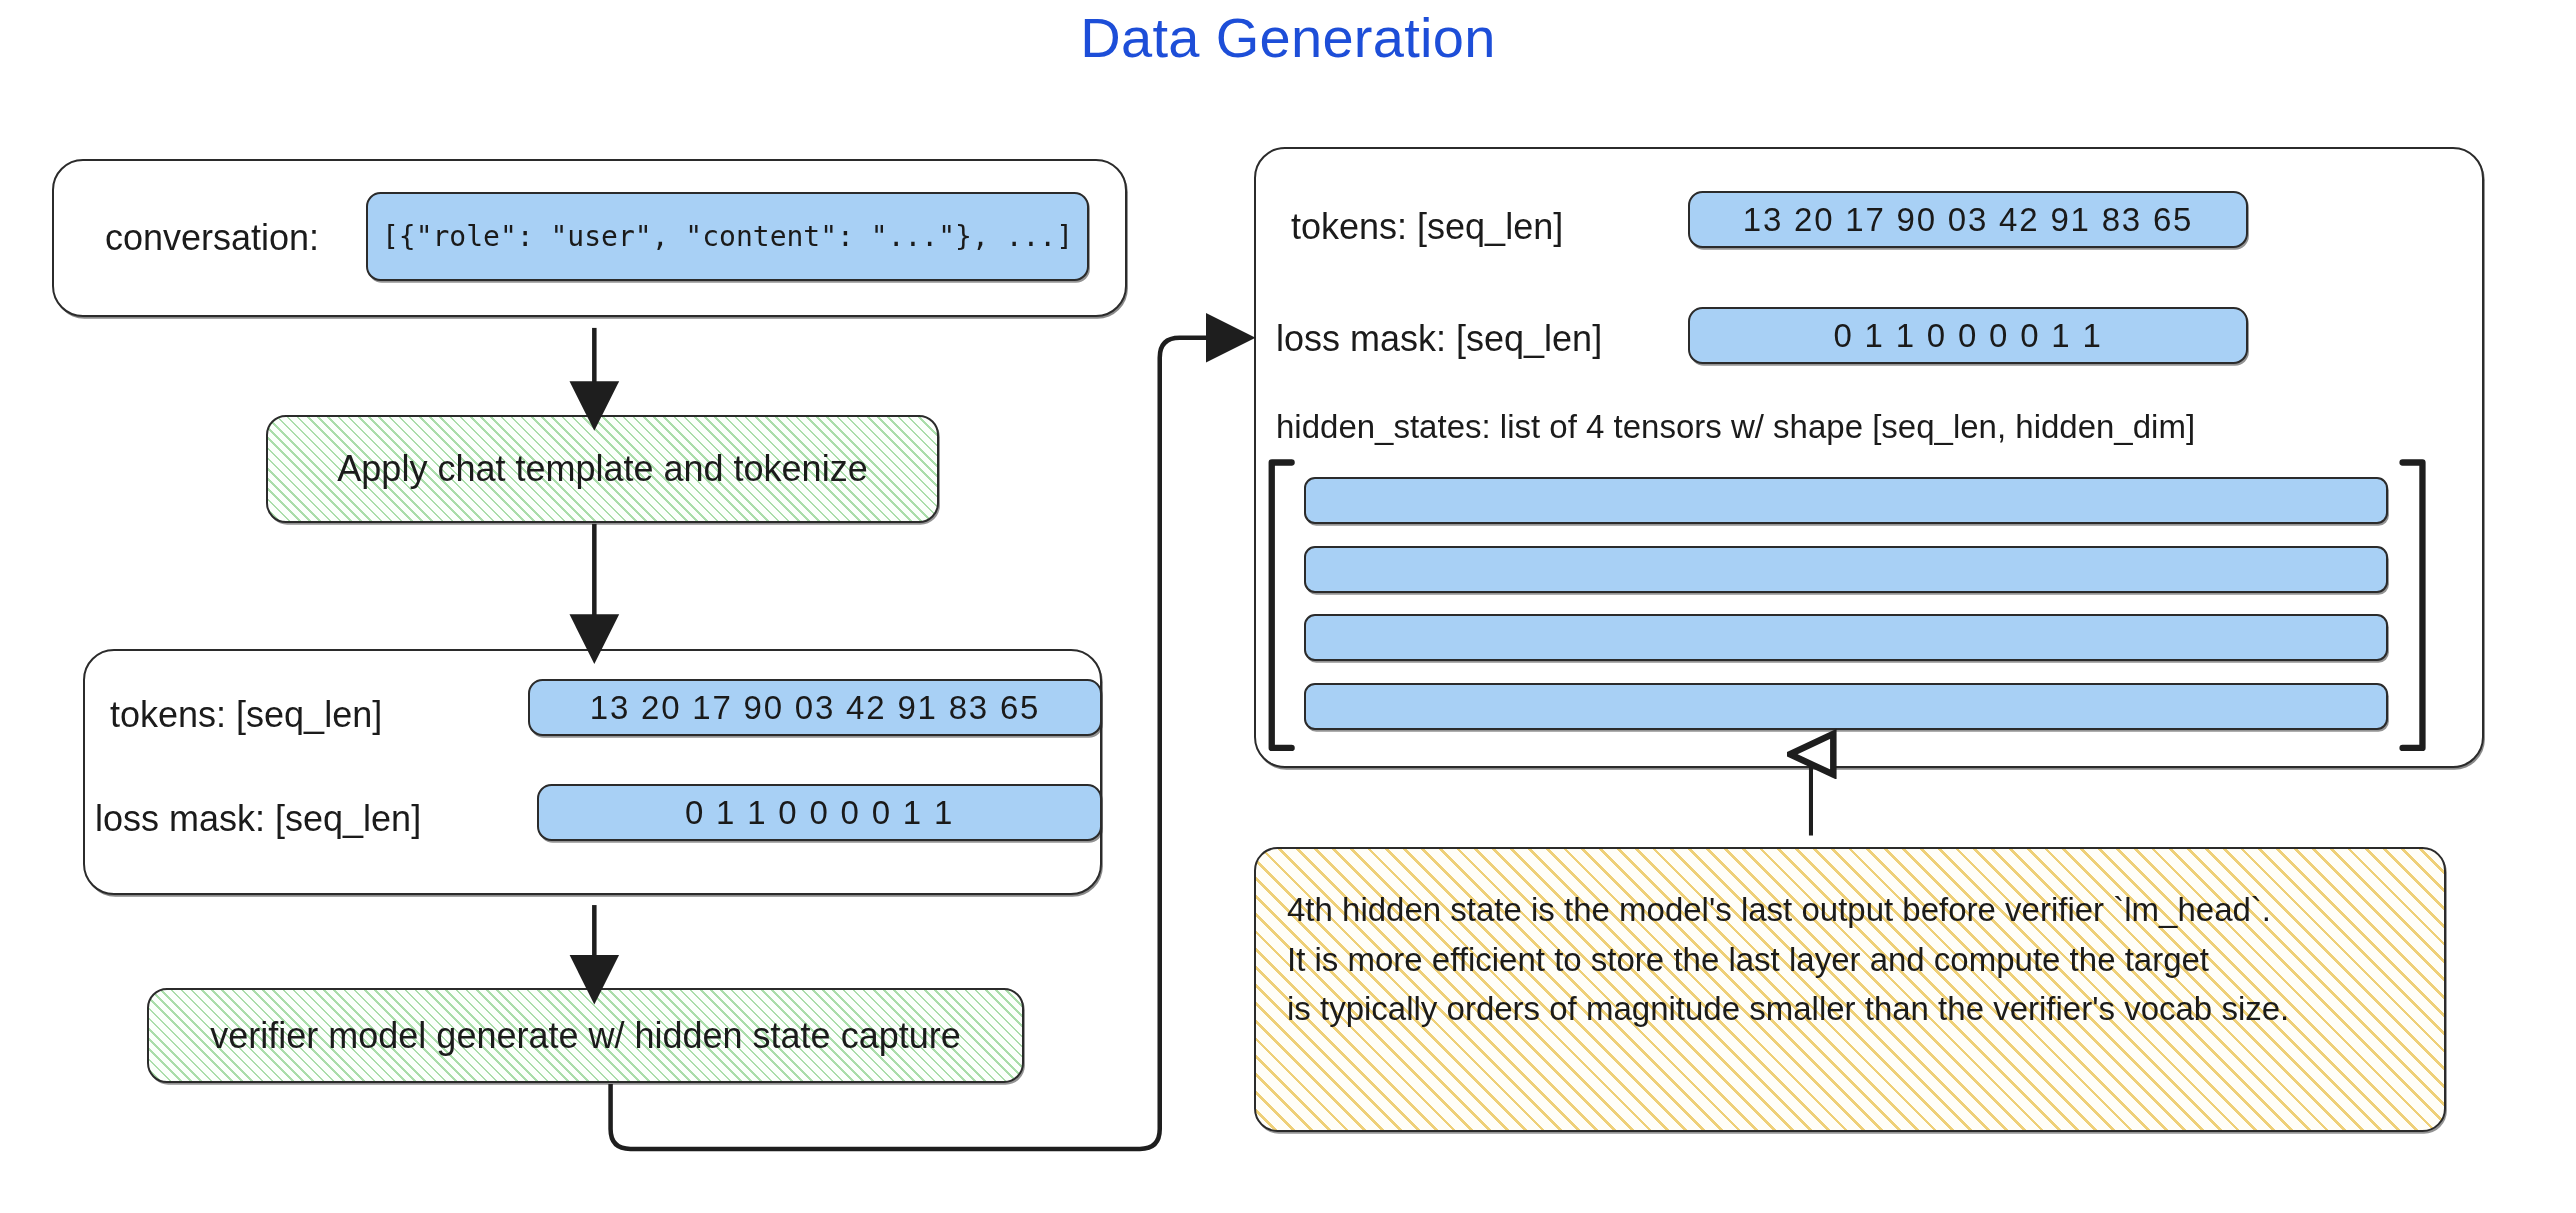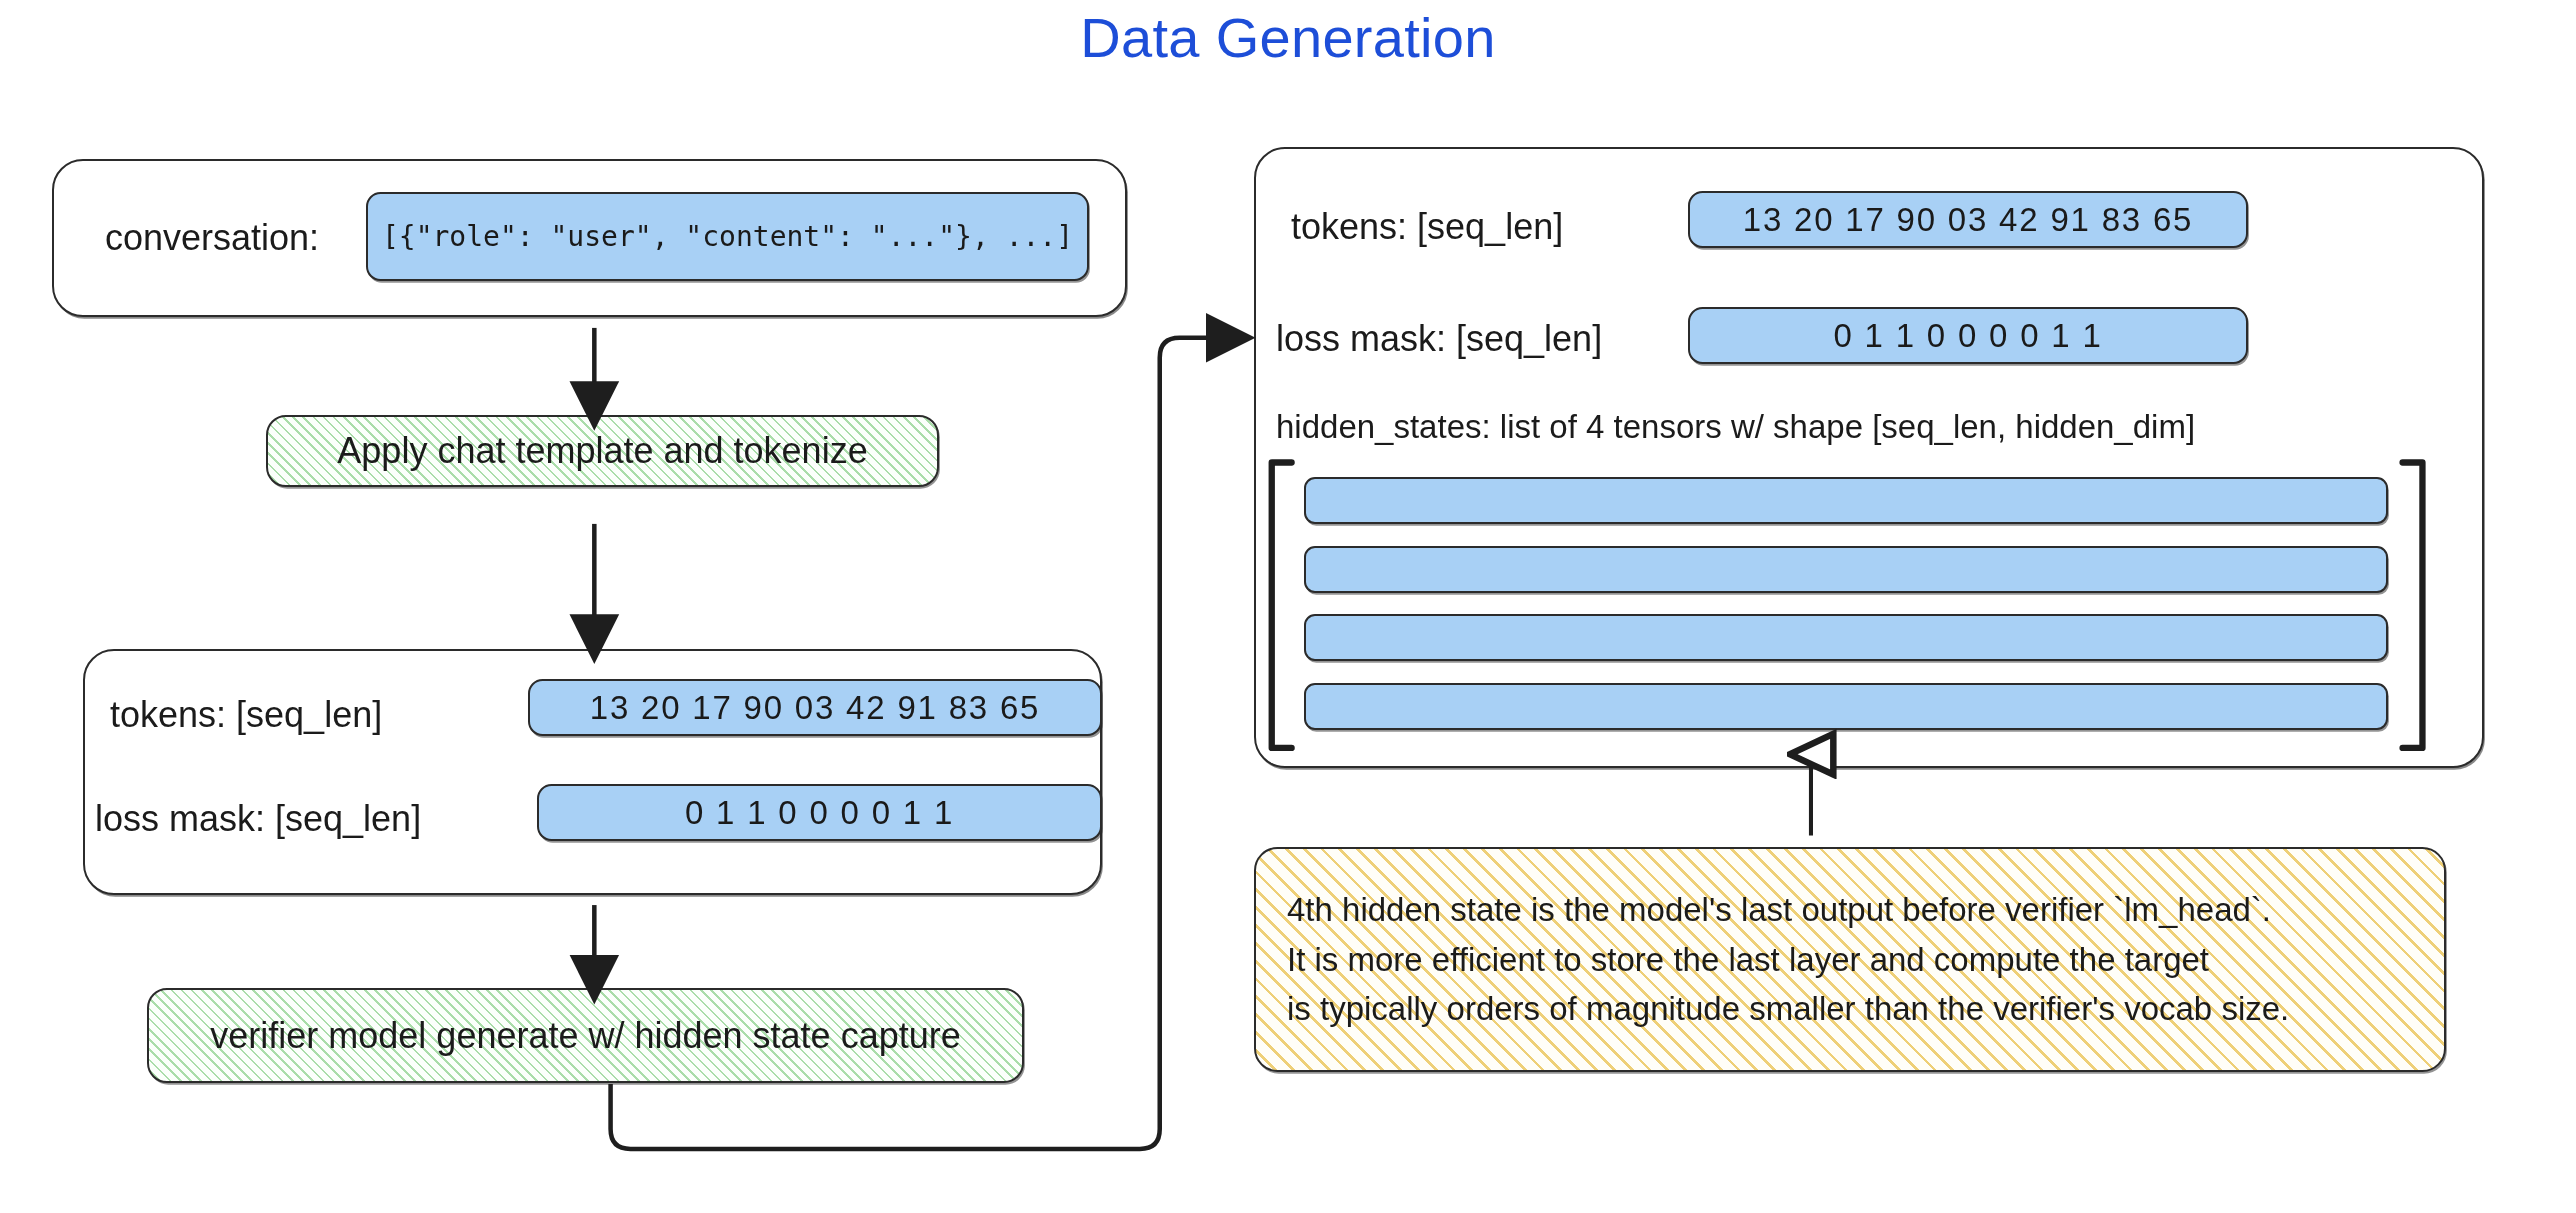--- a/index.html
+++ b/index.html
@@ -54,21 +54,21 @@
 </head>
 <body>
 
 <div id="title">Data Generation</div>
 
 <div class="panel" style="left:52px;top:159px;width:1075px;height:158px;">
 </div>
 <div class="lbl" style="left:105px;top:217px;">conversation:</div>
 <div class="chip mono" style="left:366px;top:192px;width:723px;height:89px;">[{"role": "user", "content": "..."}, ...]</div>
 
-<div class="proc" style="left:266px;top:415px;width:673px;height:72px;justify-content:center;">
+<div class="proc" style="left:266px;top:415px;width:673px;height:108px;justify-content:center;">
   <span>Apply chat template and tokenize</span>
 </div>
 
 <div class="panel" style="left:83px;top:649px;width:1019px;height:246px;">
 </div>
 <div class="lbl" style="left:110px;top:694px;">tokens: [seq_len]</div>
 <div class="chip nums" style="left:490px;top:679px;width:574px;height:57px;">13 20 17 90 03 42 91 83 65</div>
 <div class="lbl" style="left:95px;top:798px;">loss mask: [seq_len]</div>
 <div class="chip nums" style="left:499px;top:784px;width:565px;height:57px;">0  1  1  0  0  0  0  1  1</div>
 
@@ -82,21 +82,21 @@
 <div class="chip nums" style="left:1650px;top:191px;width:560px;height:57px;">13 20 17 90 03 42 91 83 65</div>
 <div class="lbl" style="left:1276px;top:318px;">loss mask: [seq_len]</div>
 <div class="chip nums" style="left:1650px;top:307px;width:560px;height:57px;">0  1  1  0  0  0  0  1  1</div>
 <div class="lbl sm" style="left:1276px;top:408px;">hidden_states: list of 4 tensors w/ shape [seq_len, hidden_dim]</div>
 
 <div class="chip bar" style="left:1304px;top:477px;width:1084px;height:47px;"></div>
 <div class="chip bar" style="left:1304px;top:546px;width:1084px;height:47px;"></div>
 <div class="chip bar" style="left:1304px;top:614px;width:1084px;height:47px;"></div>
 <div class="chip bar" style="left:1304px;top:683px;width:1084px;height:47px;"></div>
 
-<div class="note" style="left:1254px;top:847px;width:1192px;height:225px;">
+<div class="note" style="left:1254px;top:847px;width:1192px;height:285px;">
   <div>4th hidden state is the model's last output before verifier `lm_head`.</div>
   <div>It is more efficient to store the last layer and compute the target</div>
   <div>is typically orders of magnitude smaller than the verifier's vocab size.</div>
 </div>
 
 <svg id="wires" viewBox="0 0 2852 1344">
   <defs>
     <marker id="solidArrow" markerWidth="13" markerHeight="13" refX="5" refY="6" orient="auto" markerUnits="strokeWidth">
       <path d="M0,0.5 L11,6 L0,11.5 z" fill="#1e1e1e"></path>
     </marker>

